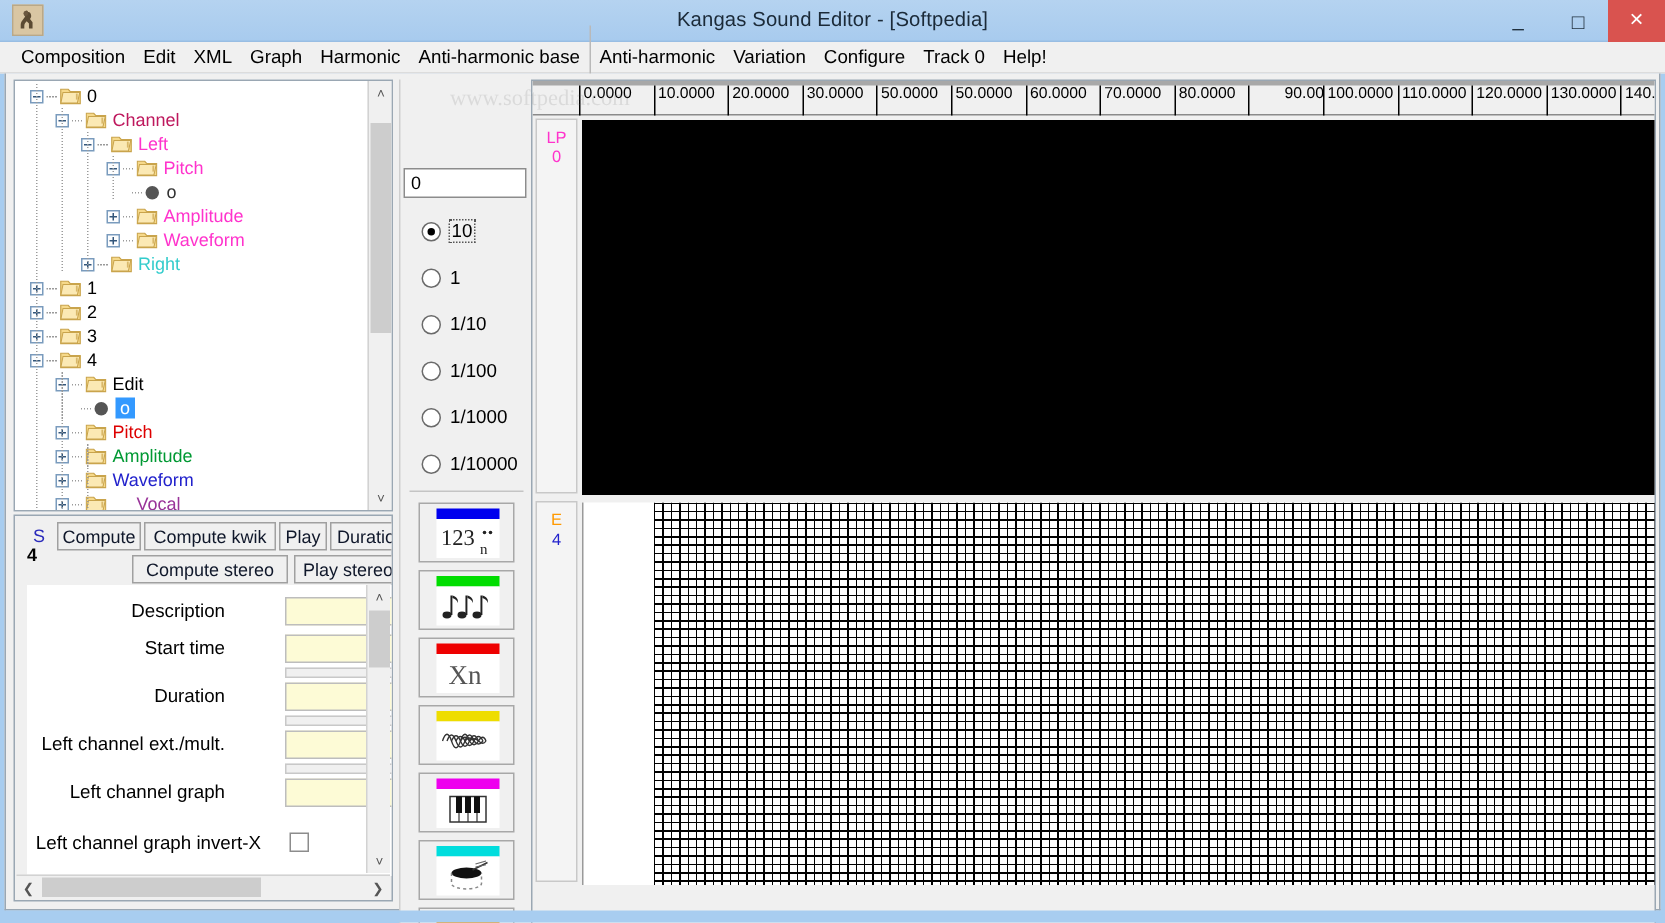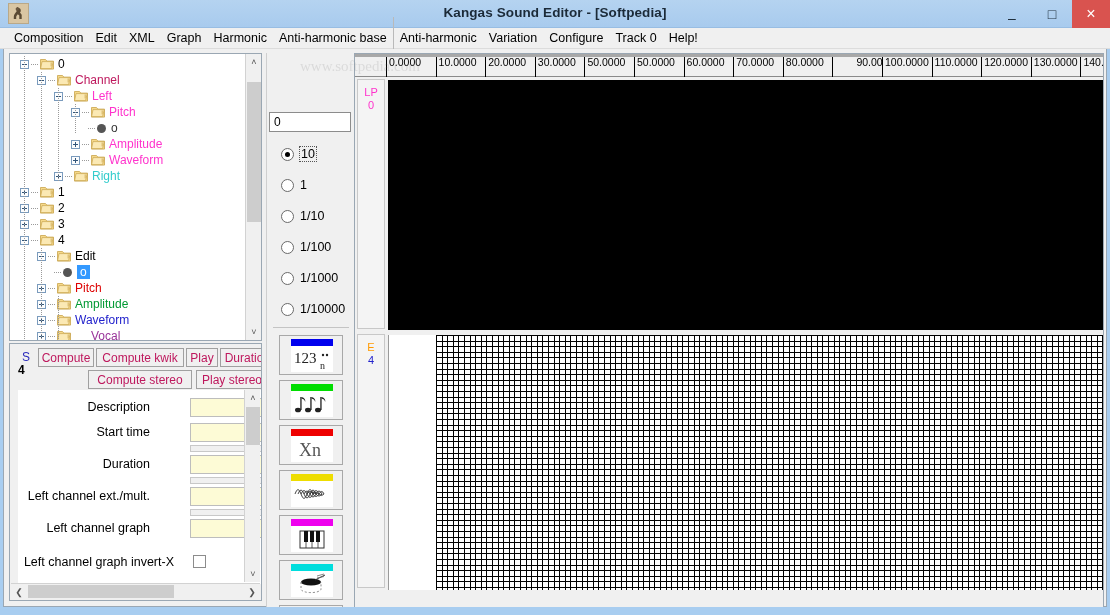--- a/index.html
+++ b/index.html
@@ -27,21 +27,20 @@
     background: #ddc9a8;
     border: 1px solid #b9a888;
     overflow: hidden;
   }
   #app-icon svg { display:block; }
   #title-text {
     position: absolute; left: 0; top: 5px; width: 1110px;
     text-align: center;
     font-size: 13.5px; color: #1b2a38;
     letter-spacing: 0.1px;
-    font-weight: bold;
   }
   .winbtn {
     position: absolute; top: 0; height: 28px;
     display: flex; align-items: center; justify-content: center;
     cursor: default;
   }
   #btn-min { right: 78px; width: 40px; }
   #btn-max { right: 38px; width: 40px; }
   #btn-close { right: 0; width: 38px; background: #d9534f; }
   #btn-close .glyph { color: #fff; font-size: 16px; line-height: 1; }
@@ -139,21 +138,21 @@
     width: 253px; height: 258px;
     background: #f0f0f0;
     border: 1px solid #9aa7b3;
     overflow: hidden;
   }
   #sbadge { position: absolute; left: 12px; top: 6px; font-size: 12px; color: #2b2bbb; }
   #nbadge { position: absolute; left: 8px; top: 19px; font-size: 12px; font-weight: bold; color: #000; }
   .fbtn {
     position: absolute; height: 19px;
     background: #f0f0f0; border: 1px solid #a0a0a0;
-    font-size: 12px; color: #be185d;
+    font-size: 12px; color: #0f172a;
     display: flex; align-items: center; justify-content: center;
     white-space: nowrap; overflow: hidden; cursor: default;
   }
   #form-scroll {
     position: absolute; left: 8px; top: 46px; width: 244px; height: 194px;
     background: #fff; overflow: hidden;
   }
   .frow { position: absolute; left: 0; width: 228px; height: 22px; }
   .flabel {
     position: absolute; right: 140px; top: 2px;

